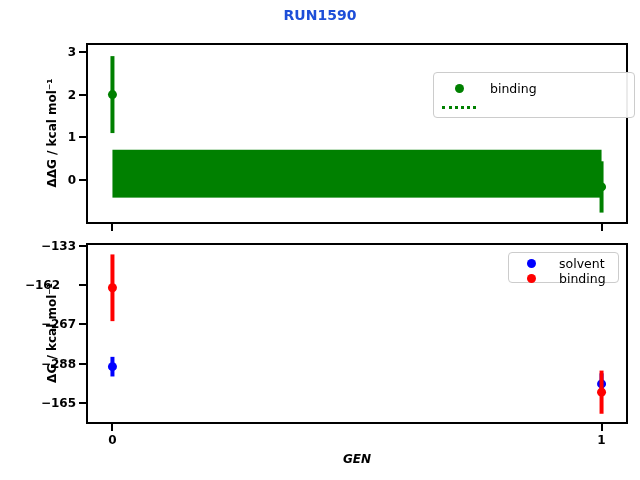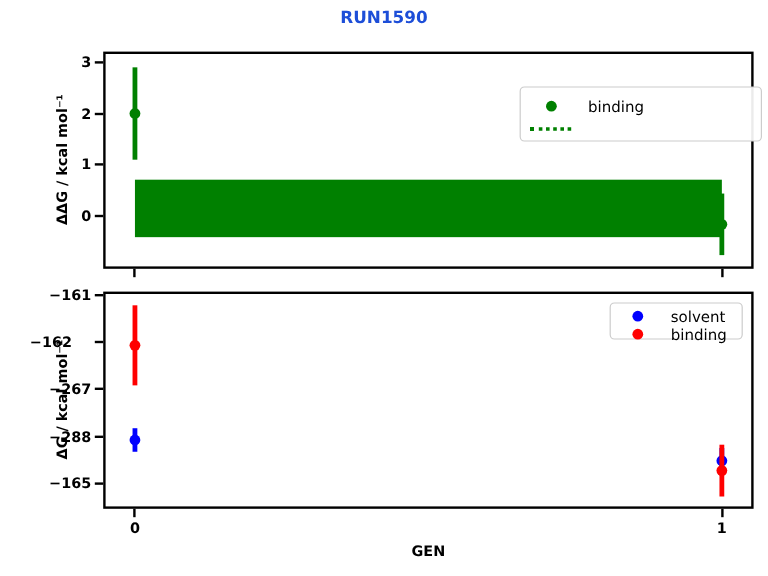--- a/index.html
+++ b/index.html
@@ -16,20 +16,21 @@
     border:2px solid #000; background:#fff;
   }
   .axes svg { position:absolute; left:0; top:0; overflow:visible; }
   .ylabel {
     position:absolute; font-size:12px; font-weight:bold; color:#000;
     white-space:nowrap; transform:translate(-50%,-50%) rotate(-90deg);
   }
   .xlabel {
     position:absolute; font-size:12px; font-weight:bold; color:#000;
     transform:translate(-50%,0);
+    font-style:italic;
   }
   .tick { position:absolute; background:#000; }
   .ytick-label {
     position:absolute; font-size:12px; font-weight:bold; color:#000;
     text-align:right; height:16px; line-height:16px;
   }
   .xtick-label {
     position:absolute; font-size:12px; font-weight:bold; color:#000;
     text-align:center; width:30px; transform:translateX(-50%);
   }
@@ -111,21 +112,21 @@
     <div class="ytick-label" style="left: 30px; top: 43.8406px; width: 46px;">3</div>
     <div class="tick" style="left: 79px; top: 93.5942px; width: 7px; height: 2px;"></div>
     <div class="ytick-label" style="left: 30px; top: 86.5942px; width: 46px;">2</div>
     <div class="tick" style="left: 79px; top: 136.348px; width: 7px; height: 2px;"></div>
     <div class="ytick-label" style="left: 30px; top: 129.348px; width: 46px;">1</div>
     <div class="tick" style="left: 79px; top: 179.101px; width: 7px; height: 2px;"></div>
     <div class="ytick-label" style="left: 30px; top: 172.101px; width: 46px;">0</div>
     <div class="tick" style="left: 111.455px; top: 224px; width: 2px; height: 7px;"></div>
     <div class="tick" style="left: 600.545px; top: 224px; width: 2px; height: 7px;"></div>
     <div class="tick" style="left: 79px; top: 244.785px; width: 7px; height: 2px;"></div>
-    <div class="ytick-label" style="left: 30px; top: 237.785px; width: 46px;">−161</div>
+    <div class="ytick-label" style="left: 30px; top: 237.785px; width: 46px;">−133</div>
     <div class="tick" style="left: 79px; top: 284.031px; width: 7px; height: 2px;"></div>
     <div class="ytick-label" style="left: 14px; top: 277.031px; width: 46px;">−162</div>
     <div class="tick" style="left: 79px; top: 323.277px; width: 7px; height: 2px;"></div>
     <div class="ytick-label" style="left: 30px; top: 316.277px; width: 46px;">−267</div>
     <div class="tick" style="left: 79px; top: 362.523px; width: 7px; height: 2px;"></div>
     <div class="ytick-label" style="left: 30px; top: 355.523px; width: 46px;">−288</div>
     <div class="tick" style="left: 79px; top: 401.769px; width: 7px; height: 2px;"></div>
     <div class="ytick-label" style="left: 30px; top: 394.769px; width: 46px;">−165</div>
     <div class="tick" style="left: 111.455px; top: 424px; width: 2px; height: 7px;"></div>
     <div class="xtick-label" style="left: 112.455px; top: 433px;">0</div>

